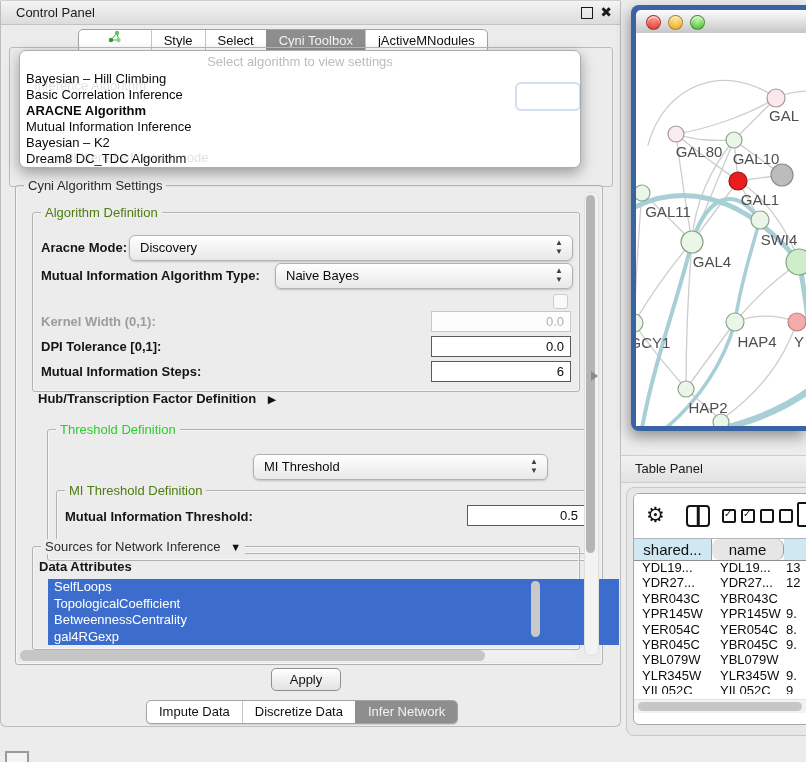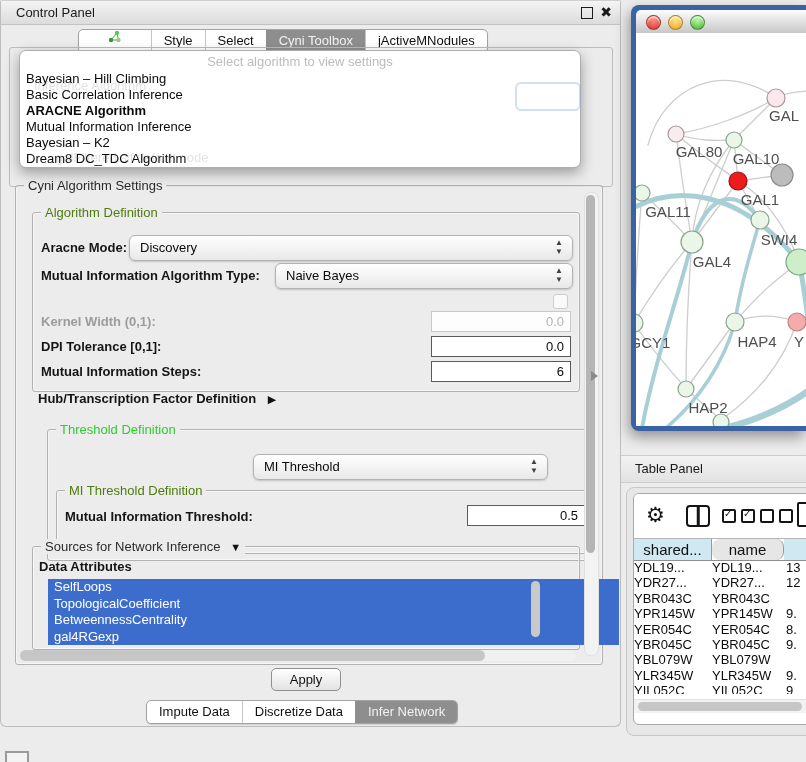--- a/index.html
+++ b/index.html
@@ -122,21 +122,21 @@
   .cbx.on:after{content:"✓";position:absolute;left:0px;top:-3px;font-size:10px;font-weight:bold;color:#141414;}
   #doc-icon{left:163px;top:8px;width:15px;height:21px;border:2.5px solid #141414;border-radius:2px;background:#fff;}
   #tbl-header{left:0;top:44px;right:0;height:21px;display:grid;grid-template-columns:78px 72px 1fr;
     border-top:1px solid #b5b5b5;border-bottom:1px solid #8f8f8f;}
   .hcell{border-right:1px solid #9a9a9a;text-align:center;line-height:21px;font-size:15px;color:#111;
     overflow:hidden;white-space:nowrap;}
   .hcell.blue{background:#cfe8f2;}
   .hcell.gray{background:#e6e6e6;border-radius:8px;}
   #tbl-rows{left:0;top:66px;right:0;height:134px;overflow:hidden;}
   .trow{display:grid;grid-template-columns:78px 72px 1fr;height:15.4px;}
-  .tcell{font-size:13px;line-height:15.4px;white-space:nowrap;overflow:hidden;color:#0c0c0c;}
+  .tcell{font-size:13px;line-height:15.4px;padding-left:8px;white-space:nowrap;overflow:hidden;color:#0c0c0c;}
   .tcell.num{padding-left:2px;}
   #tbl-hscroll{left:0;top:205px;right:0;height:13px;background:#f2f2f2;border-top:1px solid #e2e2e2;}
   #tbl-hthumb{position:absolute;left:4px;right:6px;top:2px;height:9px;background:#c6c6c6;border-radius:5px;}
 
   
   #corner-chip{left:5px;top:751px;width:20px;height:16px;border:2px solid #9a9a9a;background:#f3f3f3;}
 </style>
 </head>
 <body>
 

